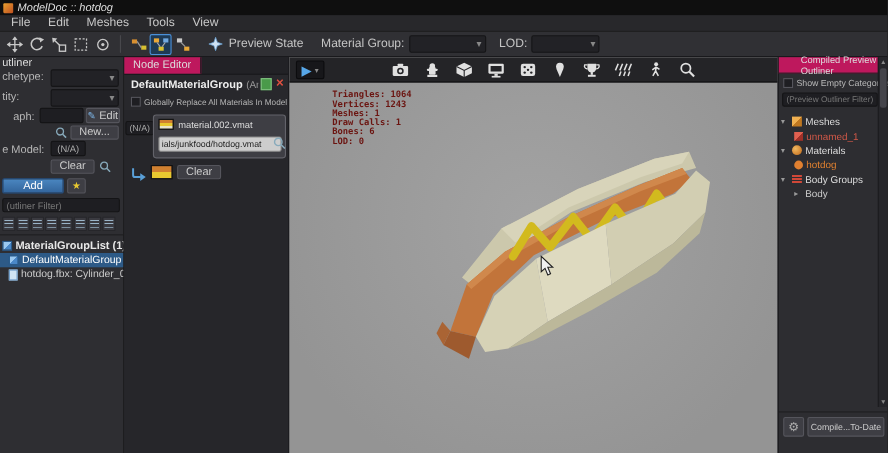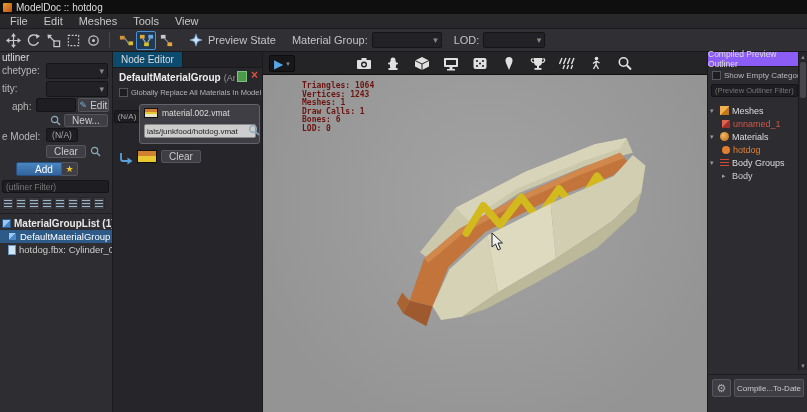--- a/index.html
+++ b/index.html
@@ -2,21 +2,21 @@
 <html><head>
 <meta charset="utf-8">
 <style>
   * { margin:0; padding:0; box-sizing:border-box; }
   html,body { background:#1a1a1a; }
   body { font-family:"Liberation Sans",sans-serif; }
   #app { position:relative; width:807px; height:412px; background:#2b2b2e; overflow:hidden; color:#ccc; font-size:11px; }
   .abs { position:absolute; }
 
   
-  .titlebar { left:0; top:0; width:807px; height:14px; background:#0f0f0f; display:flex; align-items:center; gap:4px; padding-left:3px; font-size:10px; color:#ddd; }
+  .titlebar { left:0; top:0; width:807px; height:14px; background:#0f0f0f; display:flex; align-items:center; gap:4px; padding-left:3px; font-size:10px; color:#ddd;font-style:italic; }
   .title-icon { width:9px; height:9px; background:linear-gradient(135deg,#e8a030,#c05020); border-radius:1px; }
   .menubar { left:0; top:14px; width:807px; height:15px; background:#28282b; display:flex; align-items:center; padding-left:2px; border-bottom:1px solid #1c1c1e; }
   .menu-item { padding:0 8px; color:#c8c8c8; font-size:11px; }
   .toolbar { left:0; top:29px; width:807px; height:23px; background:#303034; display:flex; align-items:center; padding-left:3px; border-bottom:1px solid #18181a; }
   .tbtn { width:20px; height:19px; display:flex; align-items:center; justify-content:center; border-radius:2px; }
   .tbtn.active { background:#1e3a55; border:1px solid #4a90d8; }
   .tb-sep { width:1px; height:16px; background:#48484c; margin:0 6px; }
   .tb-label { color:#c4c4c4; margin:0 4px 0 12px; white-space:nowrap;text-align:center; }
   .dropdown { height:16px; background:#222226; border:1px solid #151517; border-radius:2px; display:flex; align-items:center; justify-content:flex-end; padding:0 3px; color:#888; font-size:9px; }
 
@@ -33,38 +33,38 @@
   
   .left-panel { left:0; top:52px; width:113px; height:360px; background:#2e2e32; border-right:1px solid #1a1a1c; }
   .tree-row { display:flex; align-items:center; gap:3px; padding-left:2px; height:13px; font-size:9.5px; color:#ccc; white-space:nowrap; overflow:hidden; }
   .tree-row.bold { font-weight:bold; color:#e8e8e8; font-size:10px; }
   .tree-row.selected { background:#2d5a87; color:#fff; }
   .icon-grid { width:9px; height:9px; background:linear-gradient(135deg,#9ac8f0 50%,#4a88c8 50%); border:1px solid #2a5a8a; flex:none; }
   .icon-file { width:8px; height:10px; background:#cfe4f4; border:1px solid #6a9ac8; flex:none; }
 
   .node-panel { left:113px; top:52px; width:150px; height:360px; background:#28282c; border-right:1px solid #1a1a1c; }
   .np-header { height:16px; background:#222226; border-bottom:1px solid #1a1a1c; display:flex; }
-  .np-tab { background:#0c4a6e; padding:0 8px; font-size:10px; color:#ddd; border-right:1px solid #1a1a1c; display:flex; align-items:center; }
+  .np-tab { background:#be185d; padding:0 8px; font-size:10px; color:#ddd; border-right:1px solid #1a1a1c; display:flex; align-items:center; }
   .node-area { position:absolute; left:0; top:48px; width:149px; bottom:0; background:#26262a; }
   .node-box { position:absolute; left:26px; top:4px; width:121px; height:40px; background:#3e3e44; border:1px solid #63636a; border-radius:3px; }
   .swatch-mat { width:14px; height:10px; background:linear-gradient(180deg,#d08030 0 35%,#e8c830 35% 65%,#e8e4c8 65% 100%); border:1px solid #111; flex:none; }
   .swatch-mat2 { width:20px; height:13px; background:linear-gradient(180deg,#d08030 0 50%,#e8c830 50% 100%); border:1px solid #111; }
   .icon-doc-green { width:10px; height:11px; background:#4a9a4a; border:1px solid #80c080; }
 
   
   .viewport { left:263px; top:52px; width:444px; height:360px; background:radial-gradient(circle at 50% 42%, #a3a3a3, #949494 80%); overflow:hidden; }
   .vp-strip { position:absolute; left:0; top:0; width:444px; height:23px; background:#242427; border-bottom:1px solid #101012; }
   .play-btn { position:absolute; left:6px; top:3px; height:17px; display:flex; align-items:center; background:#17171a; border:1px solid #0c0c0e; border-radius:2px; padding:0 4px; gap:3px; }
   .vp-icons { position:absolute; left:66px; top:3px; width:330px; height:17px; display:flex; justify-content:center; align-items:center; gap:11px; }
   .vp-icon { width:18px; height:15px; display:flex; align-items:center; justify-content:center; }
   .stats { position:absolute; left:39px; top:30px; font-family:"DejaVu Sans Mono",monospace; font-weight:bold; font-size:8px; line-height:8.5px; color:#6b1410; }
 
   
   .right-panel { left:707px; top:52px; width:100px; height:360px; background:#2d2d31; border-left:1px solid #1a1a1c; }
-  .rp-header { height:15px; background:#8b5cf6; border-bottom:1px solid #1f1f22; display:flex; align-items:center; padding-left:0; font-size:8.5px; color:#ddd; }
+  .rp-header { height:15px; background:#be185d; border-bottom:1px solid #1f1f22; display:flex; align-items:center; padding-left:20px; font-size:8.5px; color:#ddd; }
   .rp-row { display:flex; align-items:center; gap:3px; height:13px; font-size:9px; white-space:nowrap; overflow:hidden; }
   .tw { color:#9a9a9a; font-size:7px; width:7px; flex:none; }
   .icon-cube-orange { width:9px; height:9px; background:linear-gradient(135deg,#f0b050 50%,#c07820 50%); flex:none; }
   .icon-cube-red { width:8px; height:8px; background:linear-gradient(135deg,#e06050 50%,#a03028 50%); flex:none; }
   .icon-sphere { width:9px; height:9px; border-radius:50%; background:radial-gradient(circle at 35% 35%,#f0b860,#c06818); flex:none; }
   .icon-dot-orange { width:8px; height:8px; border-radius:50%; background:#e08030; flex:none; }
   .icon-list-red { width:9px; height:8px; background:repeating-linear-gradient(#d04838 0 1.5px, transparent 1.5px 3px); flex:none; }
   .scrollbar { position:absolute; right:0; top:0; width:9px; height:318px; background:#26262a; border-left:1px solid #1c1c1f; }
   .sb-arrow { width:8px; height:9px; color:#888; font-size:6px; display:flex; align-items:center; justify-content:center; }
   .sb-thumb { position:absolute; left:1px; top:10px; width:6px; height:36px; background:#45454b; border-radius:2px; }
@@ -196,21 +196,21 @@
     <div class="abs btn" style="left:46px;top:93px;width:40px;height:13px">
         <span>Clear</span>
       </div>
     <span class="abs" style="left:90px;top:94px">
       <svg width="11" height="11" viewBox="0 0 12 12">
           <circle cx="5" cy="5" r="3.4" fill="none" stroke="#8ab" stroke-width="1.3"></circle>
           <path d="M7.6 7.6 L11 11" stroke="#8ab" stroke-width="1.5"></path>
         </svg>
     </span>
 
-    <div class="abs btn btn-blue" style="left:16px;top:110px;width:56px;height:14px">
+    <div class="abs btn btn-blue" style="left:2px;top:110px;width:56px;height:14px">
         <span>Add</span>
       </div>
     <div class="abs btn" style="left:61px;top:110px;width:17px;height:14px">
         <span style="color:#e8c830;font-size:9px">★</span>
       </div>
 
     <input class="abs input" style="left: 2px; top: 128px; width: 107px; height: 13px; font-size: 8.5px; padding: 0px 3px;" placeholder="(utliner Filter)">
 
     <div class="abs" style="left:2px;top:145px;display:flex;gap:1px">
       <span class="mini-btn">

